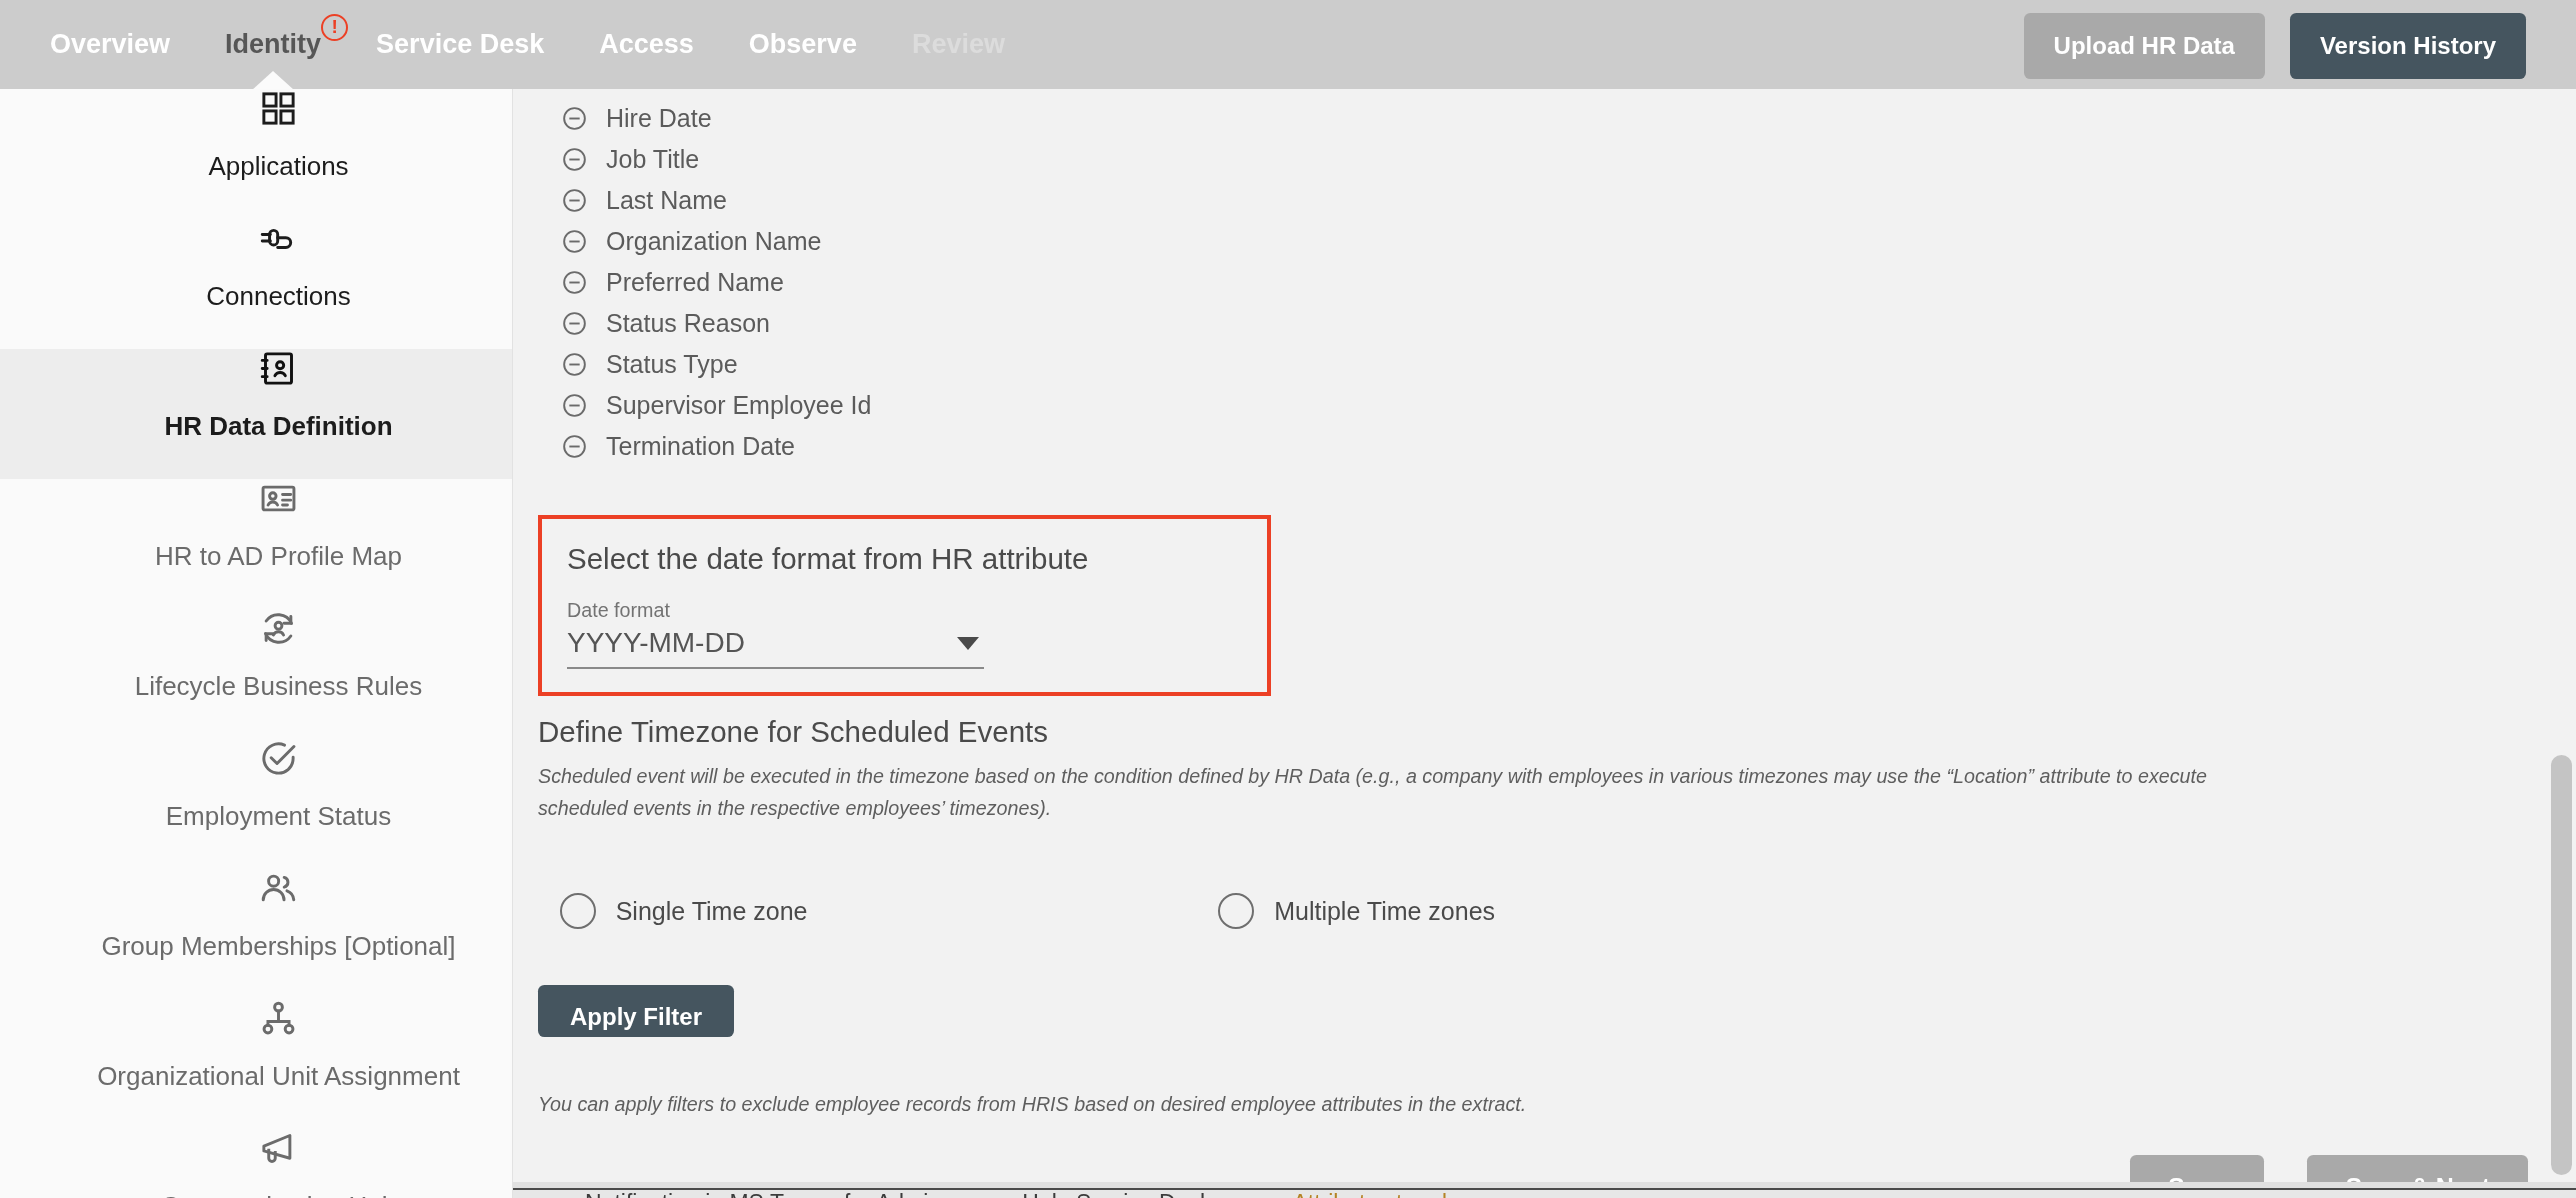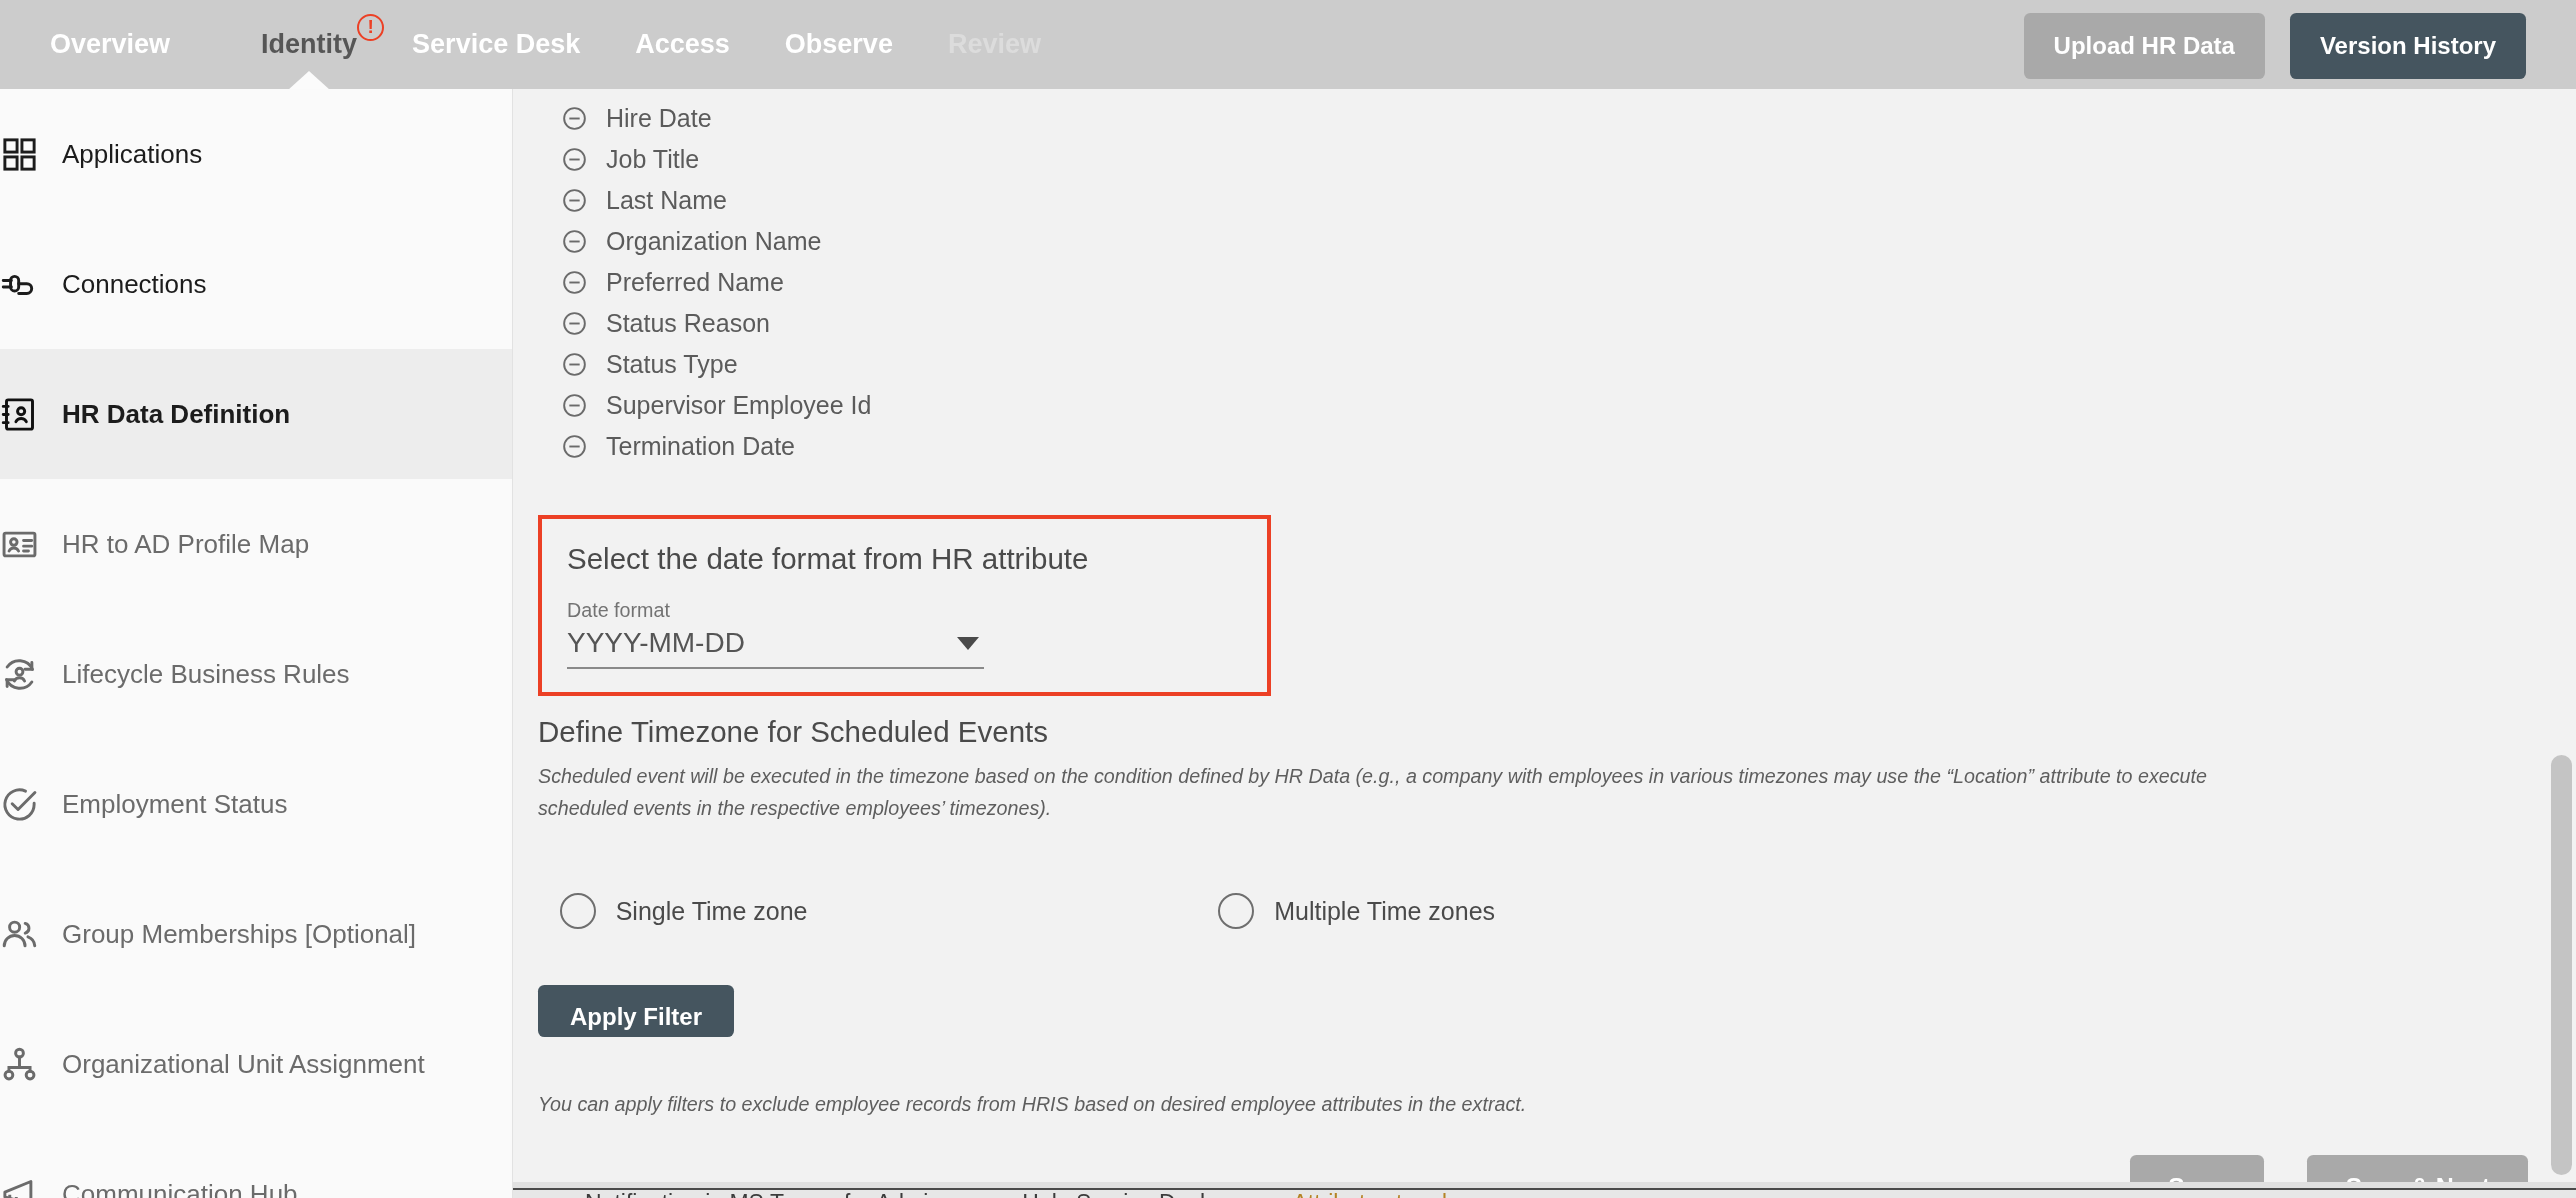--- a/index.html
+++ b/index.html
@@ -18,21 +18,21 @@
     display: flex; align-items: center;
   }
   .tabs { display: flex; align-items: center; height: 89px; padding-left: 50px; }
   .tab {
     position: relative;
     font-size: 27px; font-weight: bold; color: #ffffff;
     margin-right: 55px; white-space: nowrap;
     line-height: 89px;
     cursor: pointer;
   }
-  .tab.active { color: #565656; margin-left: 36px; }
+  .tab.active { color: #565656; }
   .tab.disabled { color: #dcdcdc; }
   .tab .badge {
     position: absolute; top: 14.3px; right: -27px;
     width: 27px; height: 27px; border-radius: 50%;
     border: 2.7px solid #ec4025; color: #ec4025;
     font-size: 19px; font-weight: bold;
     line-height: 21.5px; text-align: center;
   }
   .tab .pointer {
     position: absolute; left: 50%; bottom: -0.9px; transform: translateX(-50%);
@@ -63,23 +63,23 @@
 
   
   .sidebar {
     position: absolute; left: 0; top: 89px; width: 513px; height: 1109px;
     background: #fafafa;
     border-right: 1.8px solid #e2e2e2;
     overflow: hidden;
   }
   .side-item {
     display: flex; align-items: center; gap: 23px;
-    height: 130px; 
+    height: 130px; padding-left: 45px;
     font-size: 26px; color: #6b6b6b;
-    cursor: pointer; white-space: nowrap;
+    cursor: pointer; white-space: nowrap; flex-direction: column;
   }
   .side-item.active { background: #ededed; color: #1c1c1c; font-weight: bold; }
   .side-item.dark { color: #1c1c1c; }
   .side-icon { width: 39px; height: 39px; flex: none; display: block; }
   .side-icon svg { display: block; width: 39px; height: 39px; }
 
   
   .main {
     position: absolute; left: 513px; top: 89px;
     width: 2063px; height: 1109px;

